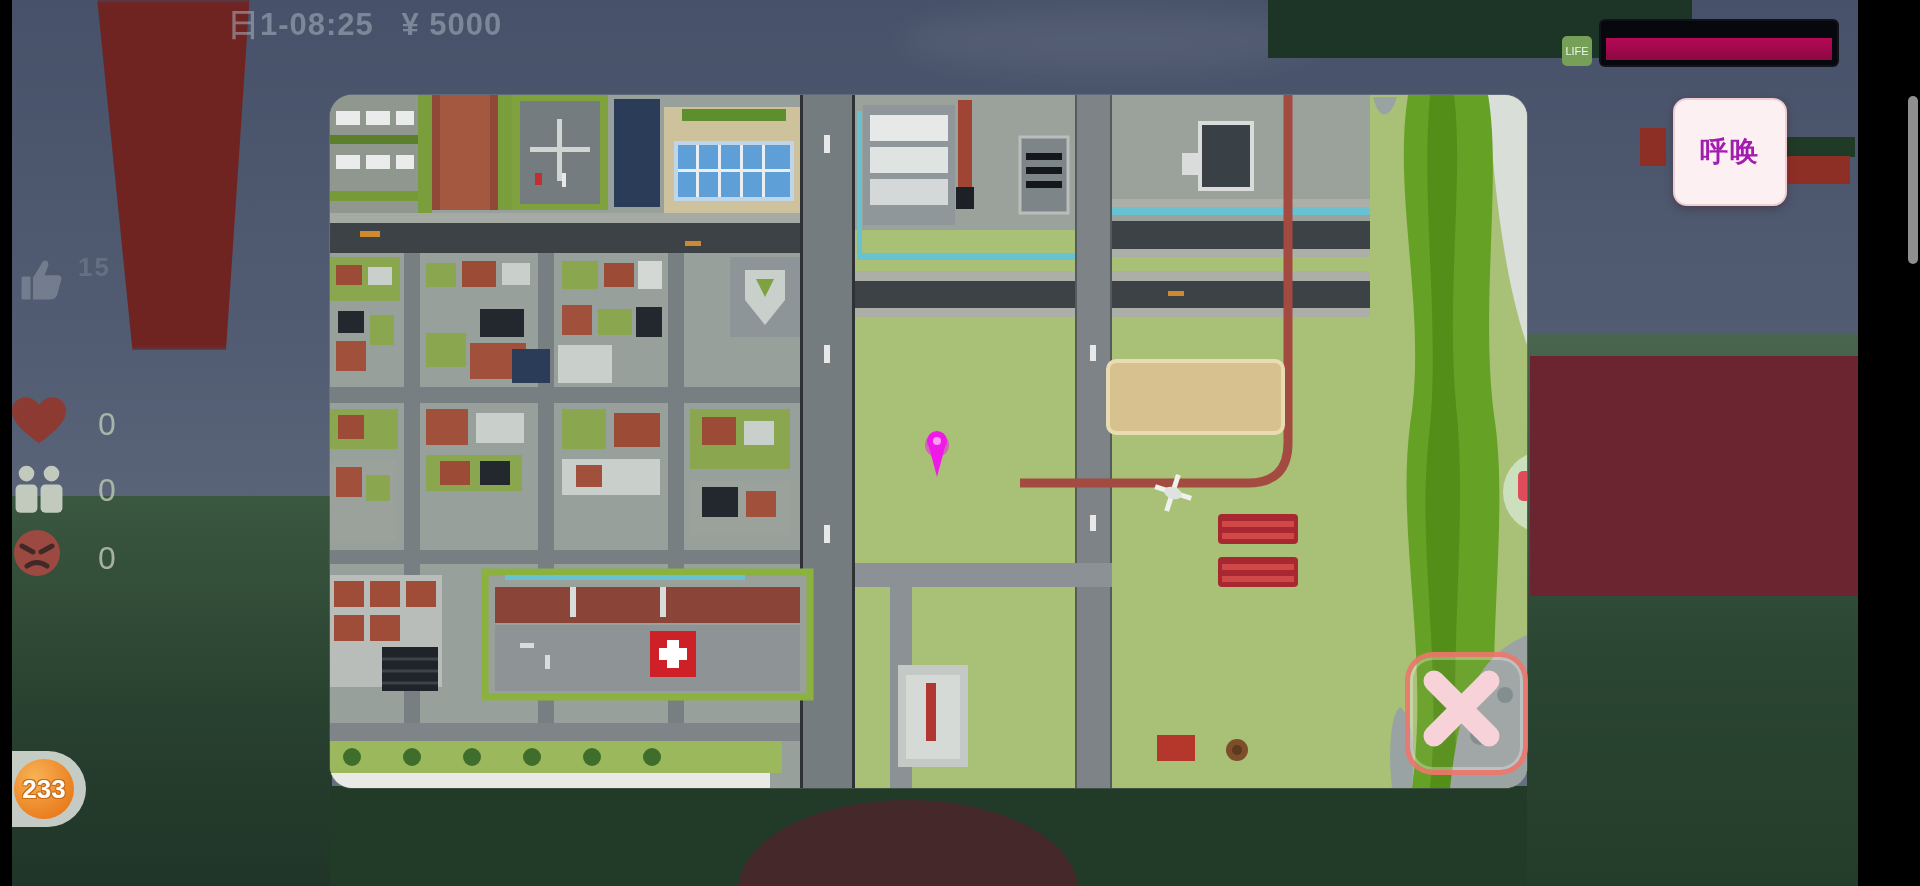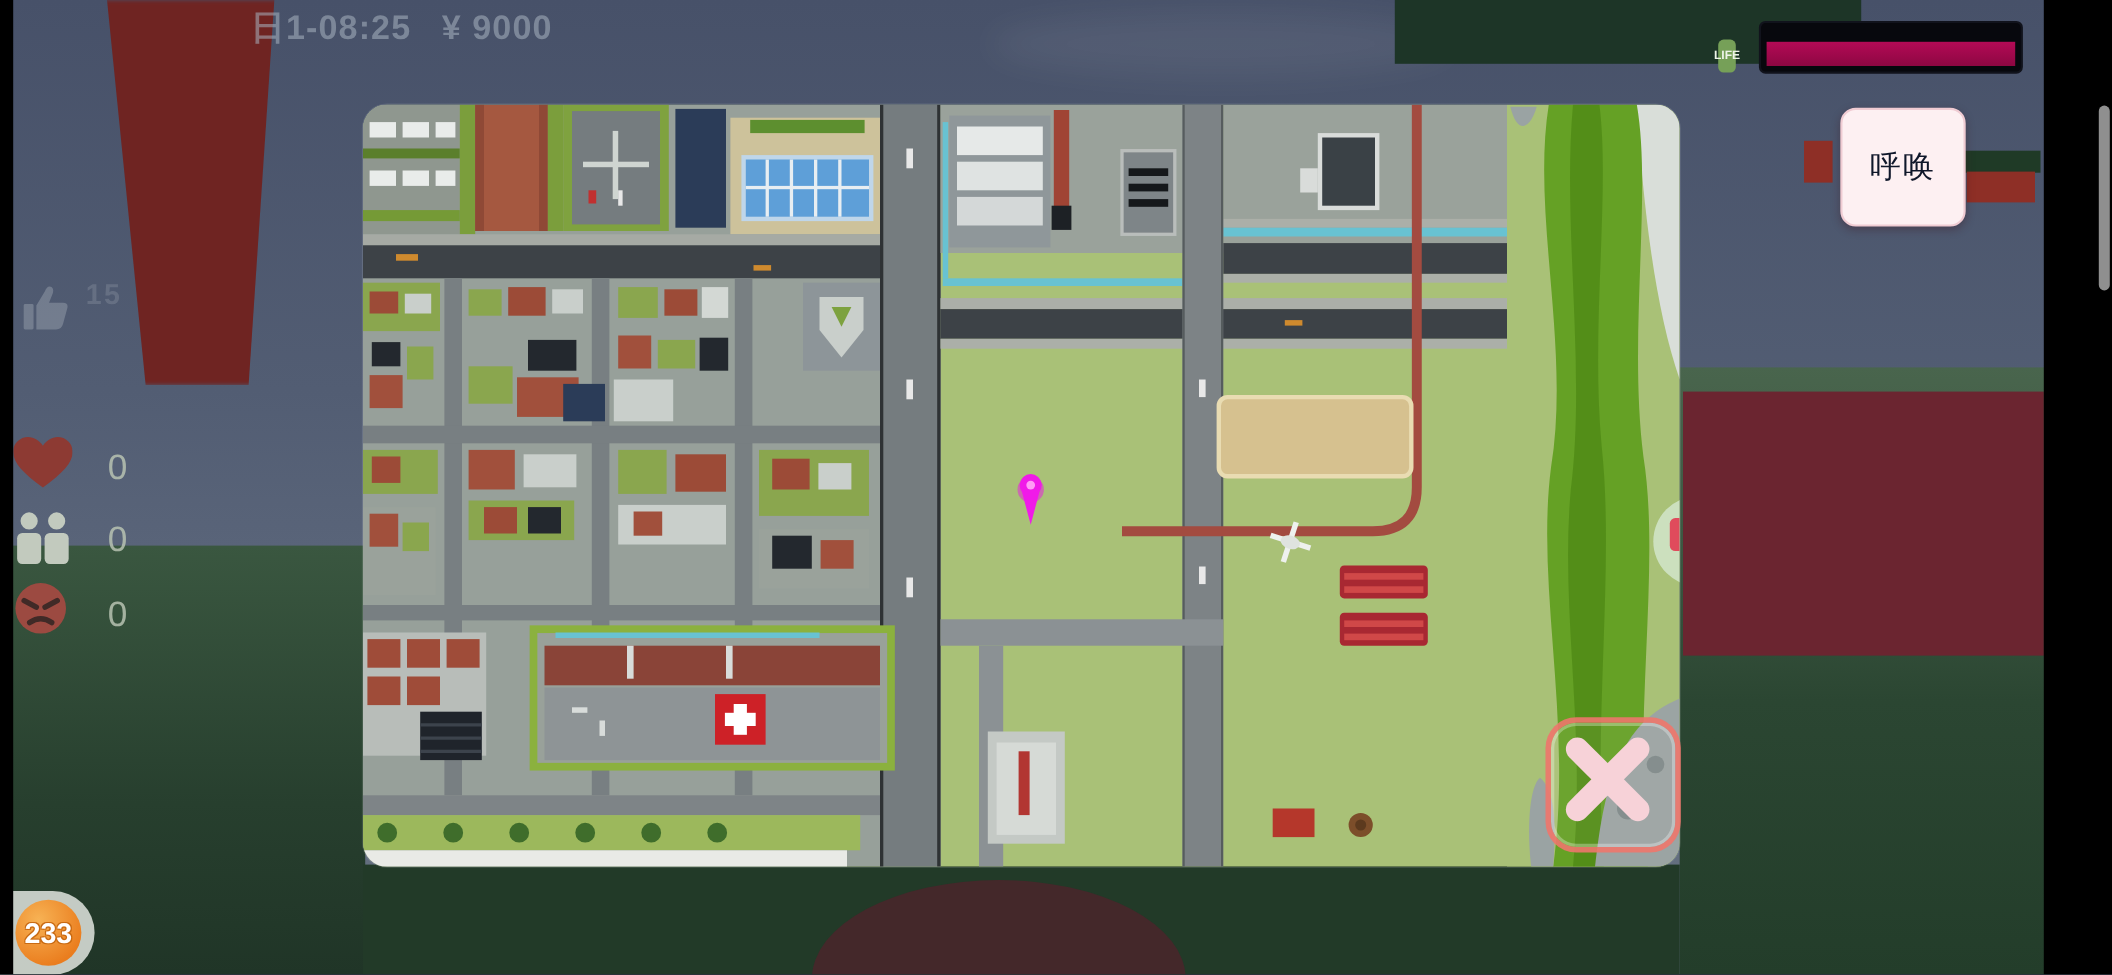--- a/index.html
+++ b/index.html
@@ -23,33 +23,33 @@
   
   .map{left:330px;top:95px;width:1197px;height:693px;border-radius:22px;overflow:hidden;
        box-shadow:0 0 0 1px rgba(255,255,255,0.12);}
   
   .caption{left:0;top:412px;width:1920px;text-align:center;color:#fff;
        font-size:54px;font-weight:600;letter-spacing:2px;
        text-shadow:0 0 5px rgba(0,0,0,.85),2px 2px 3px rgba(0,0,0,.9),-2px -2px 3px rgba(0,0,0,.7);}
   
   .daytext{left:228px;top:4px;font-size:31px;font-weight:600;letter-spacing:1px;
        color:rgba(168,178,192,0.55);}
-  .life-tag{left:1562px;top:36px;width:16px;height:30px;background:#76a058;border-radius:5px;
-       color:#eef4e8;font-size:11px;font-weight:bold;display:flex;align-items:center;justify-content:center;}
+  .life-tag{left:1562px;top:36px;width:30px;height:30px;background:#76a058;border-radius:5px;
+       color:#eef4e8;font-size:11px;font-weight:normal;display:flex;align-items:center;justify-content:center;}
   .life-bar{left:1601px;top:21px;width:236px;height:44px;background:#07080d;border-radius:4px;
        box-shadow:0 0 0 2px #11131c;}
   .life-fill{position:absolute;left:5px;top:17px;width:226px;height:22px;
        background:linear-gradient(#b40a56,#8d0742);}
   .call-btn{left:1673px;top:98px;width:110px;height:104px;background:#fdf0f2;border-radius:14px;
        border:2px solid #f0ccd3;box-shadow:0 3px 8px rgba(60,20,30,0.35);
-       color:#0f172a;font-size:28px;font-weight:400;letter-spacing:2px;
+       color:#a21caf;font-size:28px;font-weight:700;letter-spacing:2px;
        display:flex;align-items:center;justify-content:center;cursor:pointer;}
   .count{font-size:32px;font-weight:500;color:#b8c3b2;opacity:.85;}
   .faint-count{font-size:26px;color:rgba(205,212,218,0.18);font-weight:bold;letter-spacing:2px;}
-  .badge-pill{left:0;top:810px;width:86px;height:76px;background:rgba(214,219,213,0.9);
+  .badge-pill{left:0;top:751px;width:86px;height:76px;background:rgba(214,219,213,0.9);
        border-radius:0 44px 44px 0;}
   .badge-circle{position:absolute;left:14px;top:8px;width:60px;height:60px;border-radius:50%;
        background:radial-gradient(circle at 35% 30%,#f7b254,#ea7d1e 75%);
        display:flex;align-items:center;justify-content:center;
        color:#fff;font-size:26px;font-weight:bold;
        text-shadow:1px 1px 0 #c96a12,-1px 1px 0 #c96a12,1px -1px 0 #c96a12,-1px -1px 0 #c96a12;}
   
   .close-btn{left:1405px;top:652px;width:113px;height:113px;border:5px solid rgba(238,118,108,0.9);
        border-radius:28px;background:rgba(255,240,240,0.05);
        box-shadow:inset 0 0 0 3px rgba(255,255,255,0.30);cursor:pointer;}
@@ -317,21 +317,21 @@
 
   <div class="abs close-btn">
     <svg width="103" height="103" viewBox="0 0 103 103">
       <line x1="24" y1="24" x2="79" y2="79" stroke="#f7d2d8" stroke-width="21" stroke-linecap="round"></line>
       <line x1="79" y1="24" x2="24" y2="79" stroke="#f7d2d8" stroke-width="21" stroke-linecap="round"></line>
     </svg>
   </div>
 
   <div class="abs daytext">
     <span>日1-08:25</span>
-    <span style="margin-left:18px;">¥ 9000</span>
+    <span style="margin-left:18px;">¥ 5000</span>
   </div>
 
   <div class="abs life-tag">LIFE</div>
   <div class="abs life-bar">
     <div class="life-fill"></div>
   </div>
 
   <div class="abs call-btn">呼唤</div>
 
   <div class="abs" style="left:20px;top:256px;opacity:0.28;">

